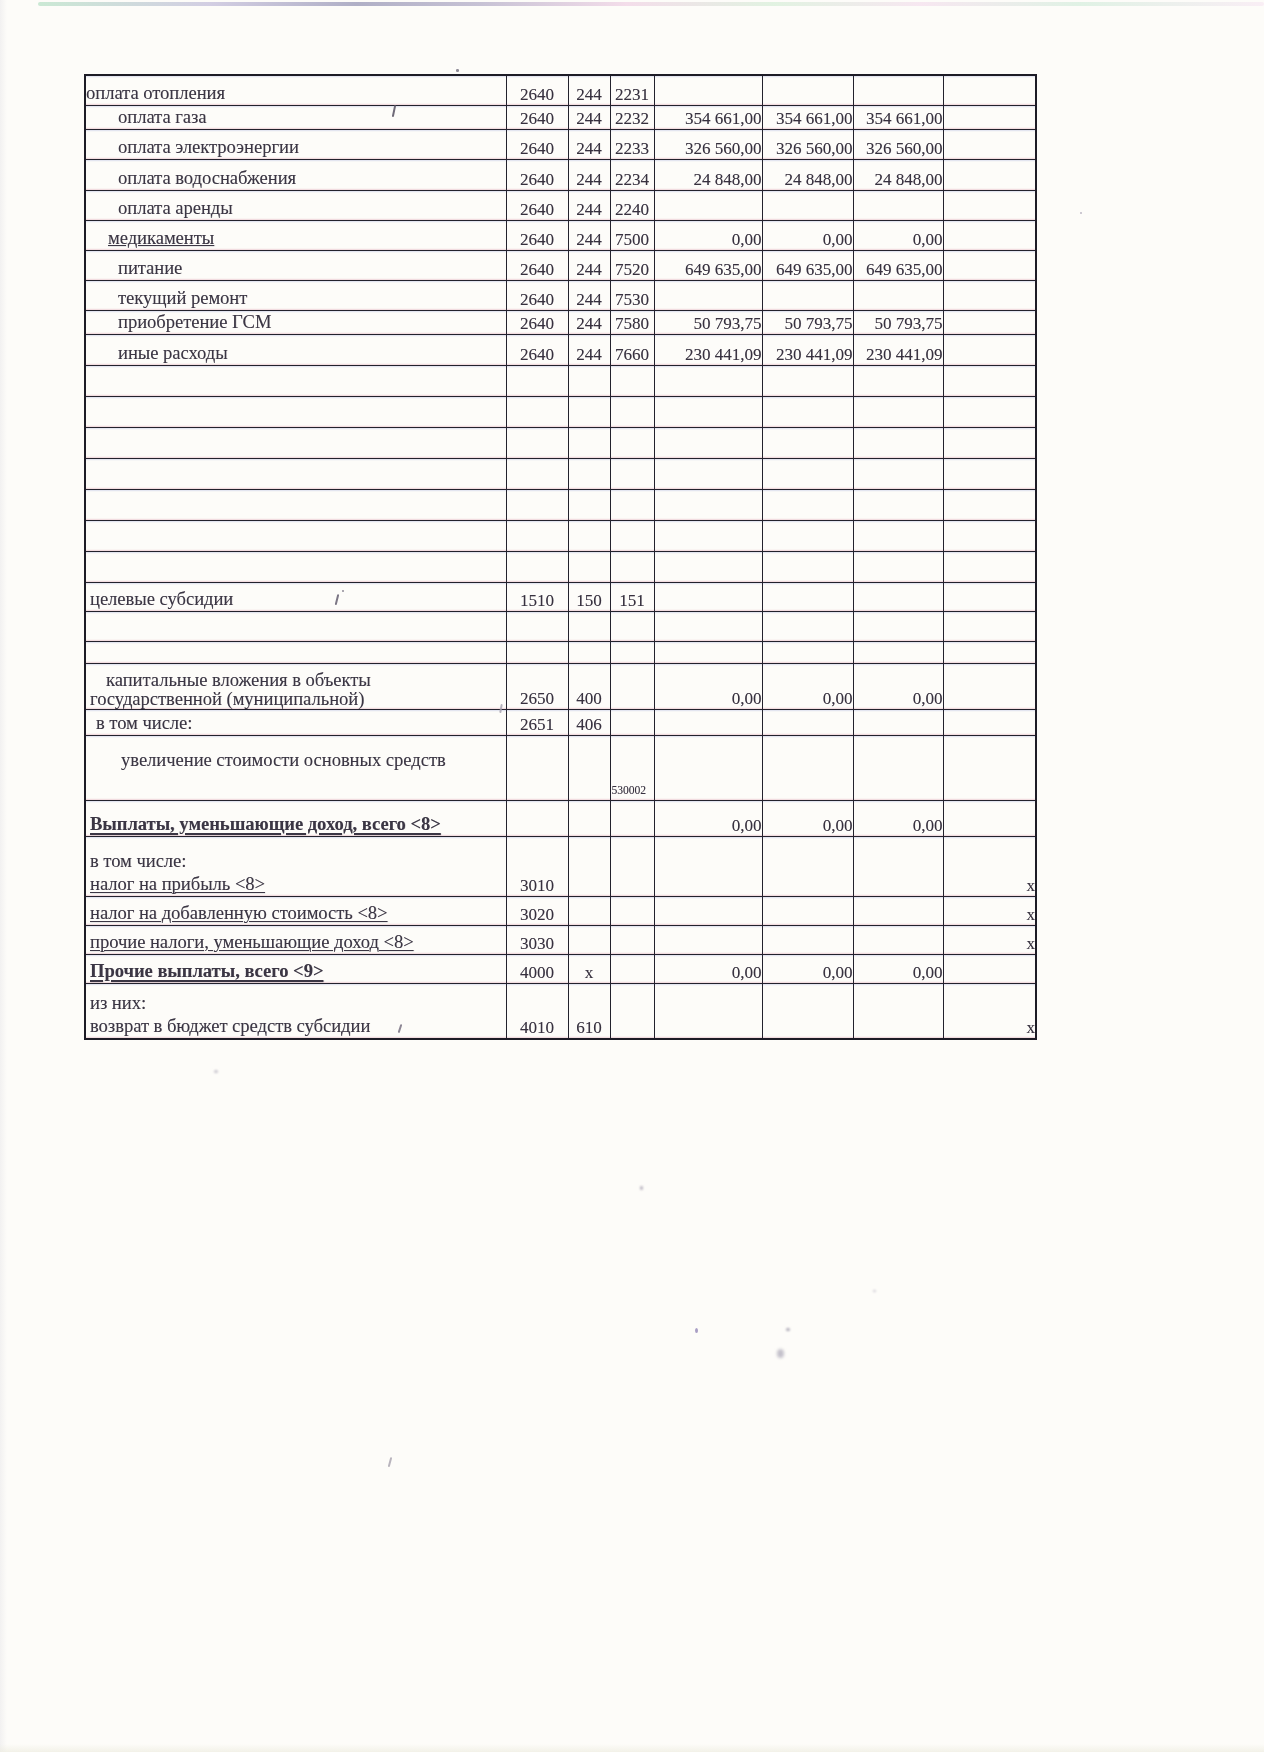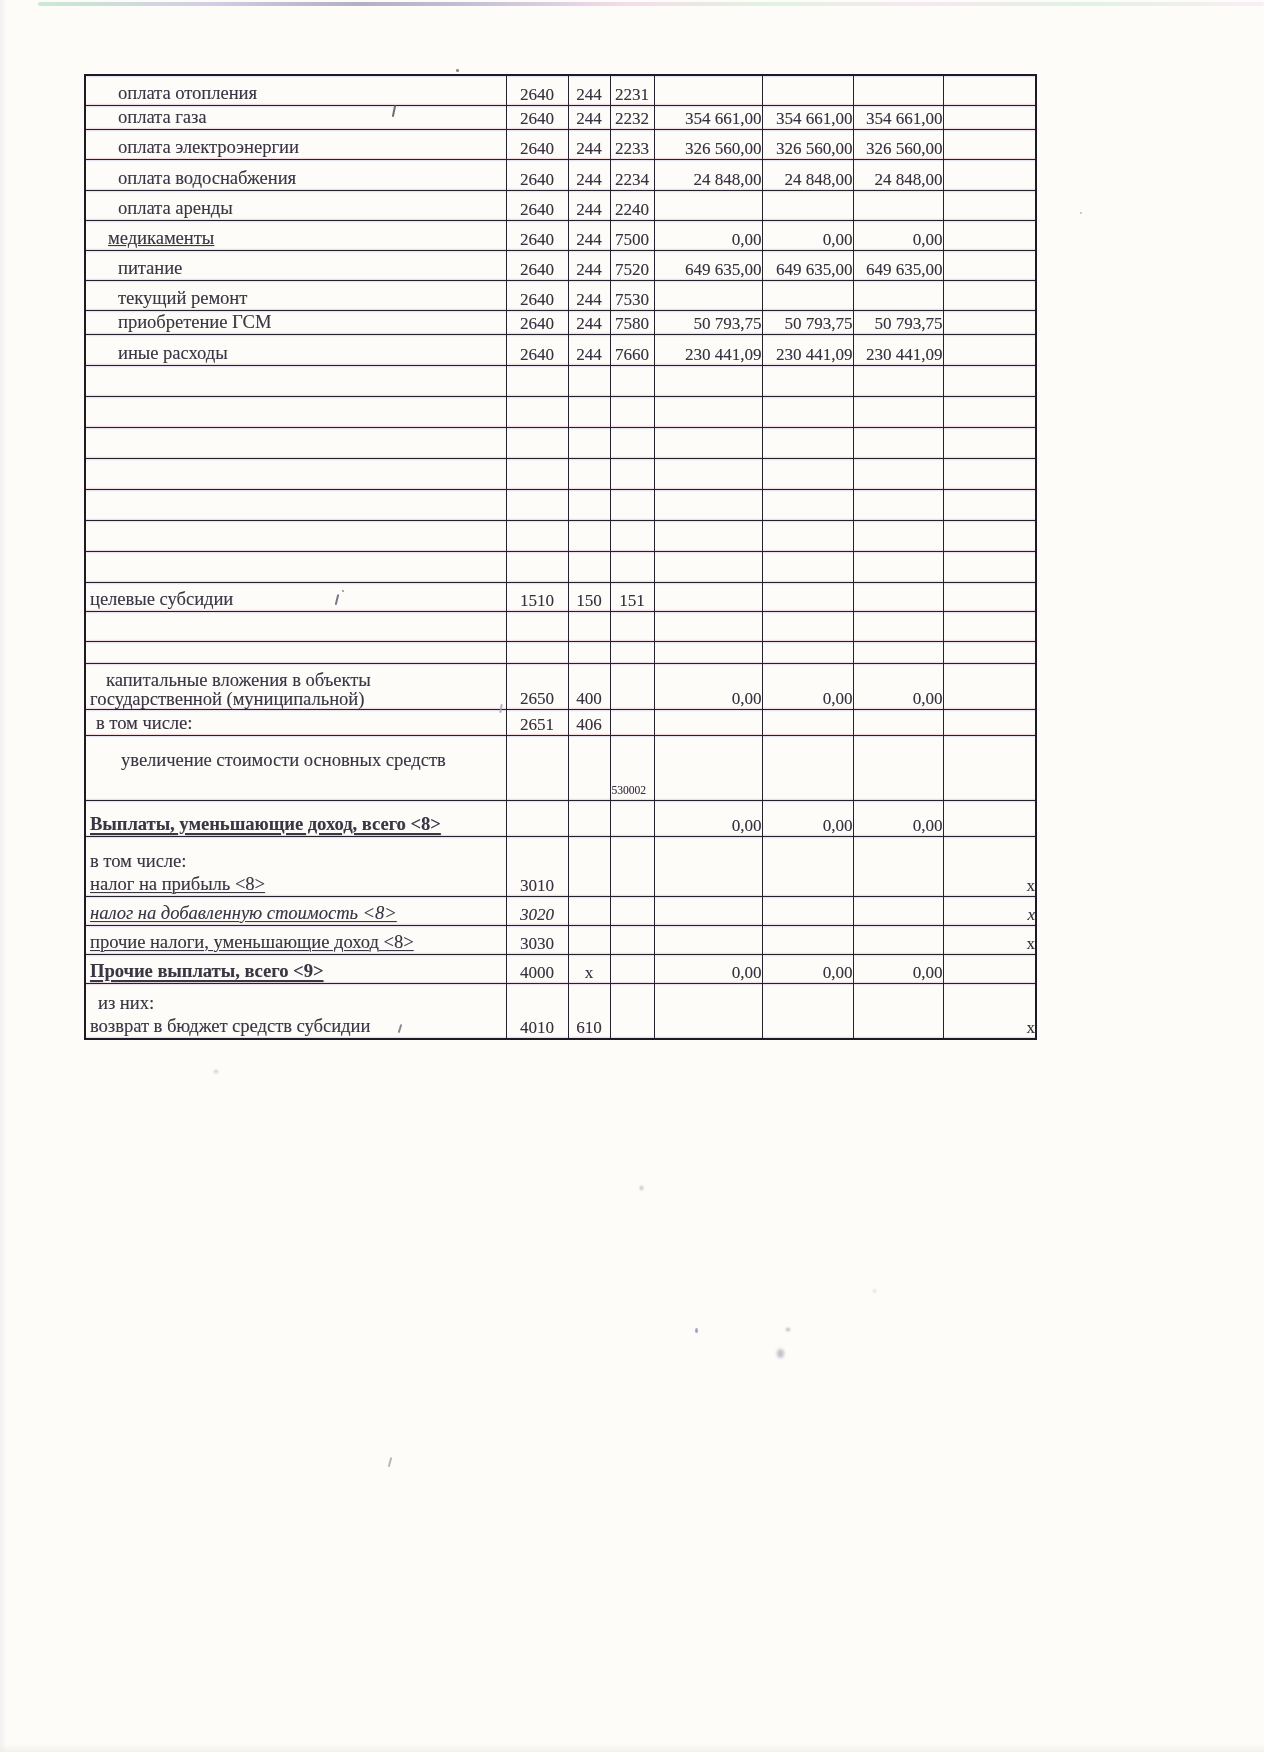--- a/index.html
+++ b/index.html
@@ -65,21 +65,21 @@
       <col style="width:42px">
       <col style="width:44px">
     <col style="width:108px">
       <col style="width:91px">
       <col style="width:90px">
       <col style="width:93px">
   </colgroup>
   <tbody id="tbody">
       <tr style="height: 30px;">
         <td class="l">
-          <div class="lbl n" style="padding-left: 32px;">оплата отопления</div>
+          <div class="lbl n" style="">оплата отопления</div>
         </td>
         <td class="c">2640</td>
         <td class="c">244</td>
         <td class="c">2231</td>
         <td class="a"></td>
         <td class="a"></td>
         <td class="a"></td>
         <td class="f"></td>
       </tr>
       <tr style="height: 23px; margin-left: 7px;">
@@ -347,21 +347,21 @@
           <div class="lbl u" style="padding-left: 4px;">налог на прибыль &lt;8&gt;</div>
         </td>
         <td class="c">3010</td>
         <td class="c"></td>
         <td class="c"></td>
         <td class="a"></td>
         <td class="a"></td>
         <td class="a"></td>
         <td class="f">x</td>
       </tr>
-      <tr style="height: 29px; font-style: italic;">
+      <tr style="height: 29px;">
         <td class="l">
           <div class="lbl u" style="padding-left: 4px;">налог на добавленную стоимость &lt;8&gt;</div>
         </td>
         <td class="c">3020</td>
         <td class="c"></td>
         <td class="c"></td>
         <td class="a"></td>
         <td class="a"></td>
         <td class="a"></td>
         <td class="f">x</td>
@@ -385,21 +385,21 @@
         <td class="c">4000</td>
         <td class="c">x</td>
         <td class="c"></td>
         <td class="a">0,00</td>
         <td class="a">0,00</td>
         <td class="a">0,00</td>
         <td class="f"></td>
       </tr>
       <tr style="height: 56px;">
         <td class="l">
-          <div class="lbl n" style="padding-left: 12px;">из них:</div>
+          <div class="lbl n" style="padding-left: 4px;">из них:</div>
           <div class="lbl n" style="padding-left: 4px;">возврат в бюджет средств субсидии</div>
         </td>
         <td class="c">4010</td>
         <td class="c">610</td>
         <td class="c"></td>
         <td class="a"></td>
         <td class="a"></td>
         <td class="a"></td>
         <td class="f">x</td>
       </tr>

